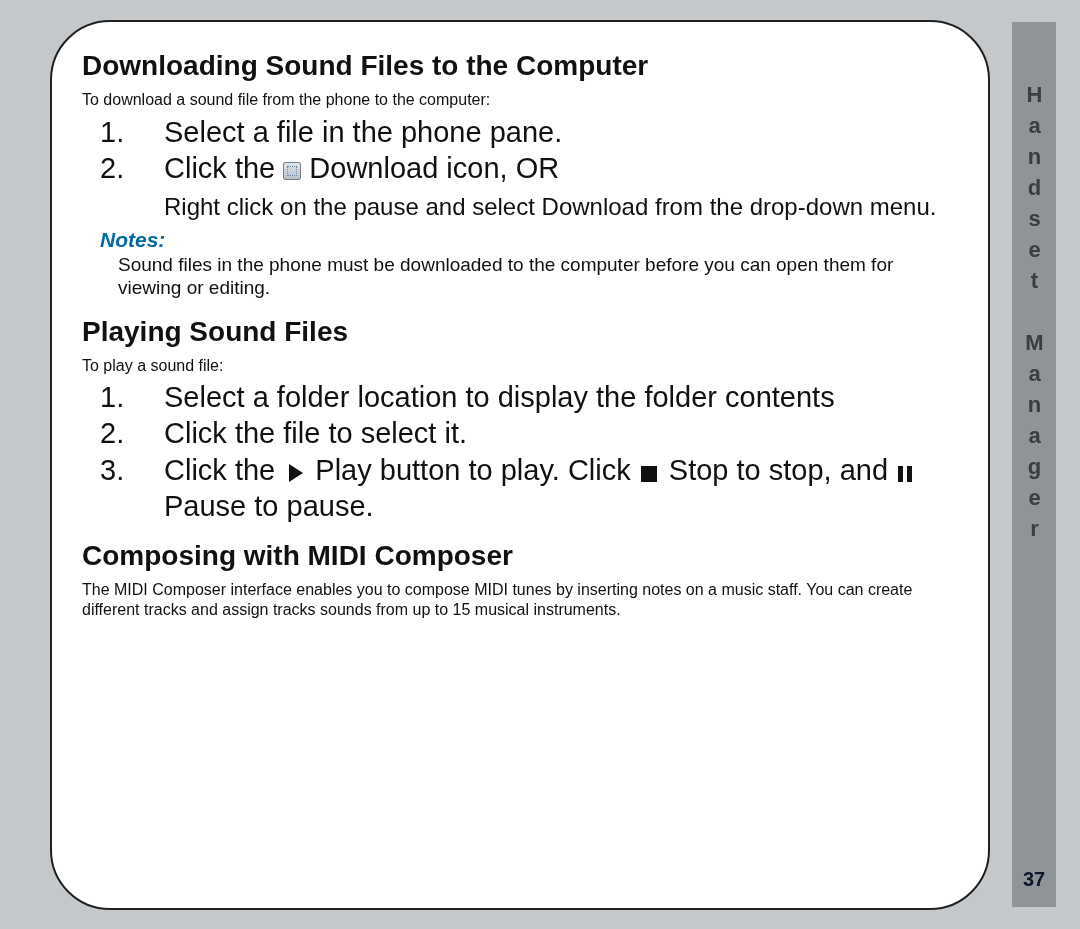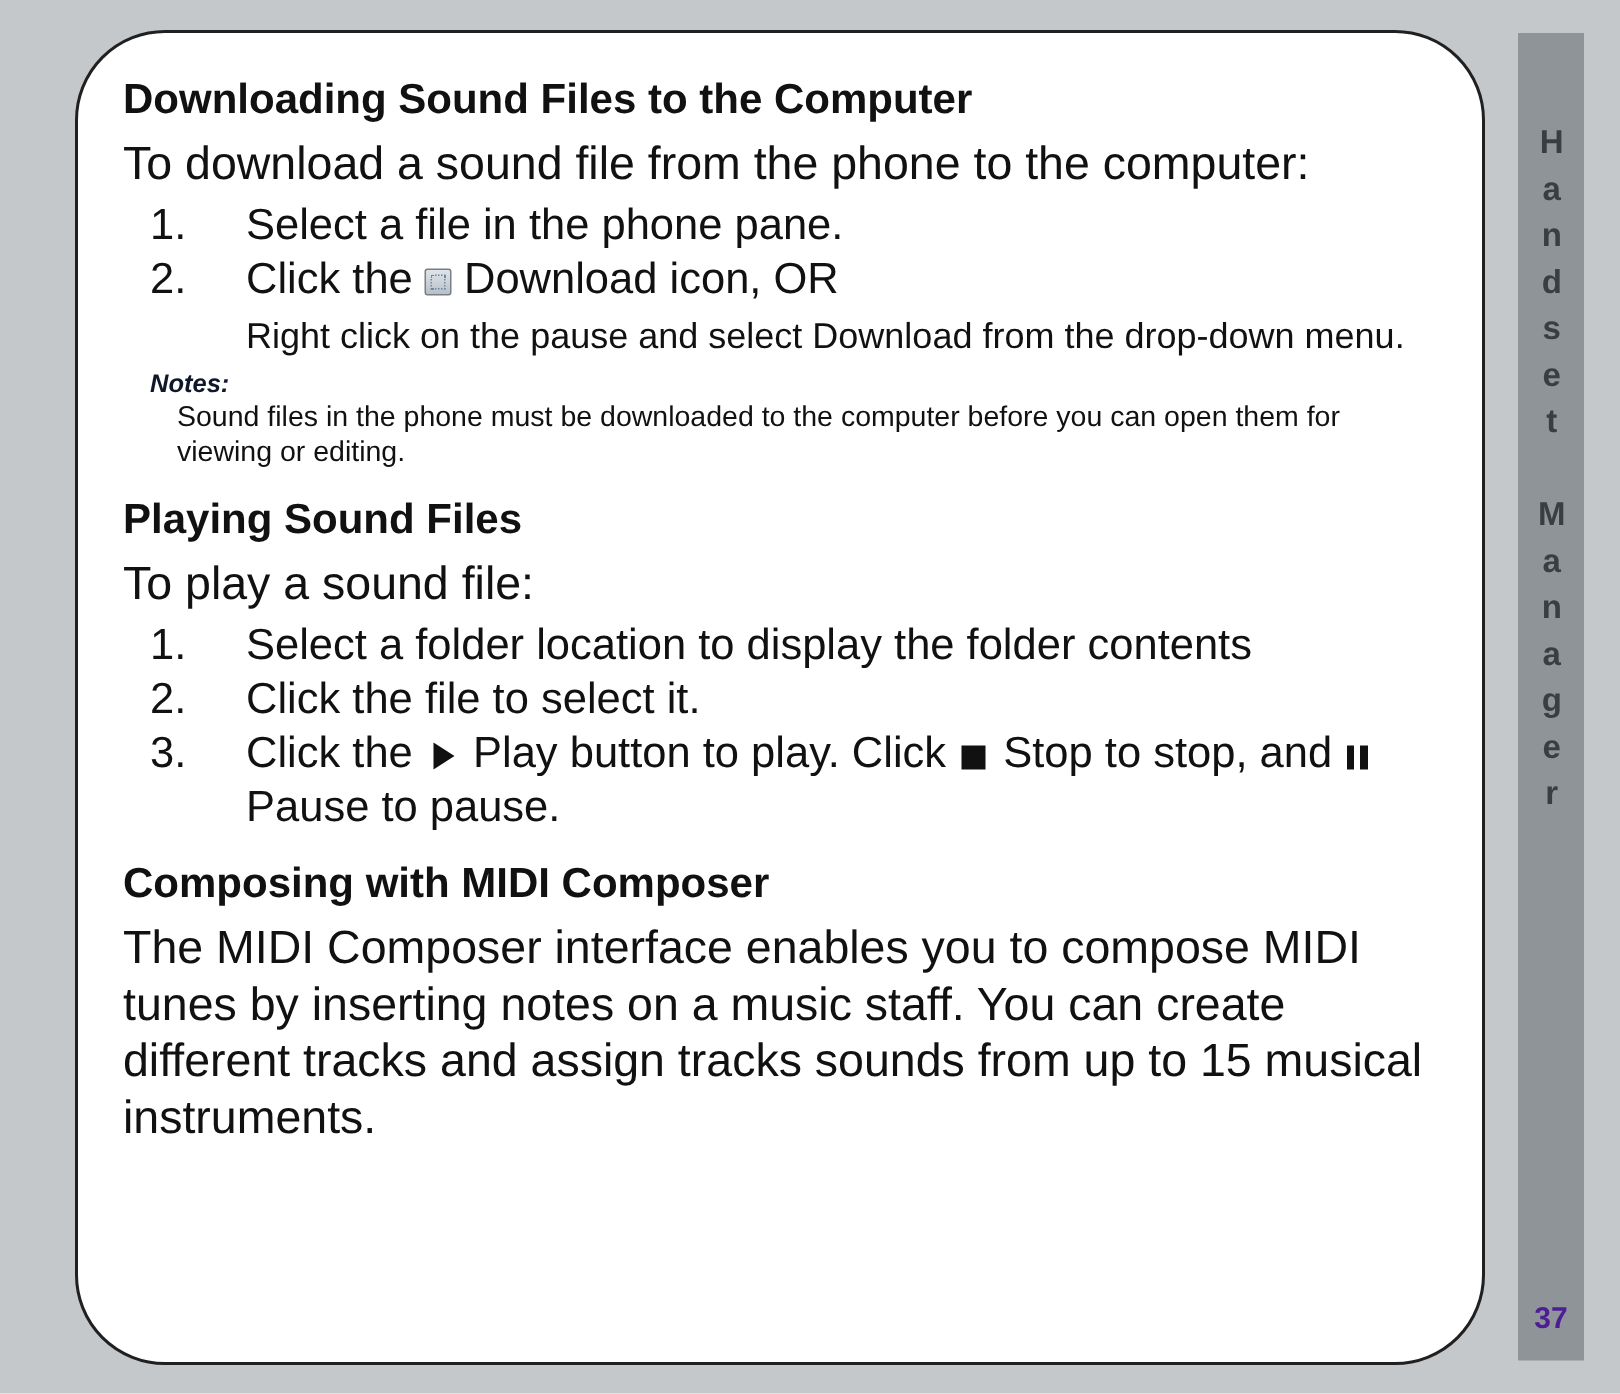--- a/index.html
+++ b/index.html
@@ -39,32 +39,32 @@
     .side-tab-title {
       writing-mode: vertical-rl;
       text-orientation: upright;
       letter-spacing: 6px;
       color: #3a3e42;
       font-weight: bold;
       font-size: 22px;
       font-family: Arial, sans-serif;
     }
     .page-number {
-      color: #4c1d95;
+      color: #0f172a;
       font-size: 20px;
       font-weight: bold;
     }
     h2.section-heading {
       font-size: 28px;
       font-weight: bold;
       color: #111;
       margin-bottom: 8px;
     }
     .body-text {
-      font-size: 31px;
+      font-size: 16px;
       color: #111;
       line-height: 1.22;
       margin-bottom: 4px;
     }
     ol.numbered {
       list-style: none;
       counter-reset: item;
       margin: 2px 0 6px 0;
     }
     ol.numbered > li {
@@ -84,22 +84,22 @@
     }
     .li-cont {
       font-size: 24px;
       color: #111;
       line-height: 1.25;
       padding-left: 82px;
     }
     .notes-heading {
       font-style: italic;
       font-weight: bold;
-      font-size: 17px;
-      color: #0f172a;
+      font-size: 21px;
+      color: #0369a1;
       margin: 6px 0 2px 18px;
     }
     .note-text {
       font-size: 19px;
       color: #111;
       line-height: 1.2;
       margin-left: 36px;
       margin-right: 6px;
       margin-bottom: 4px;
     }

